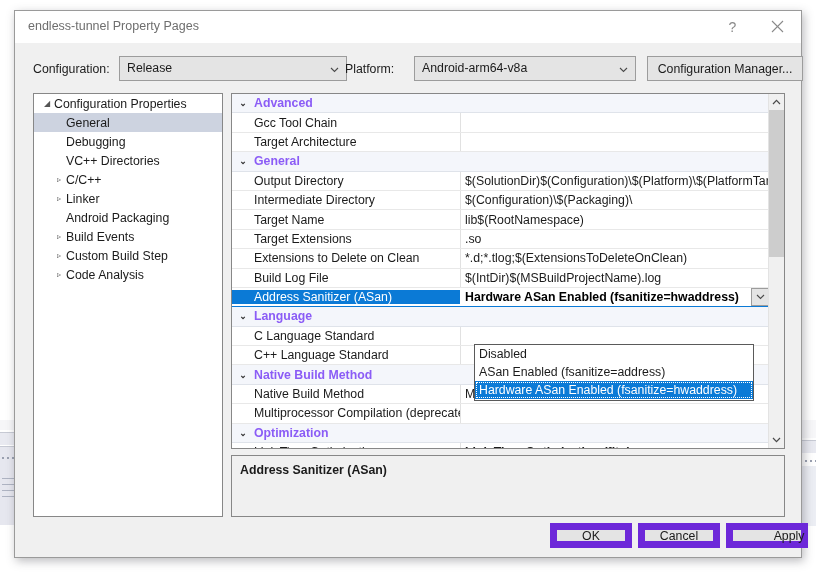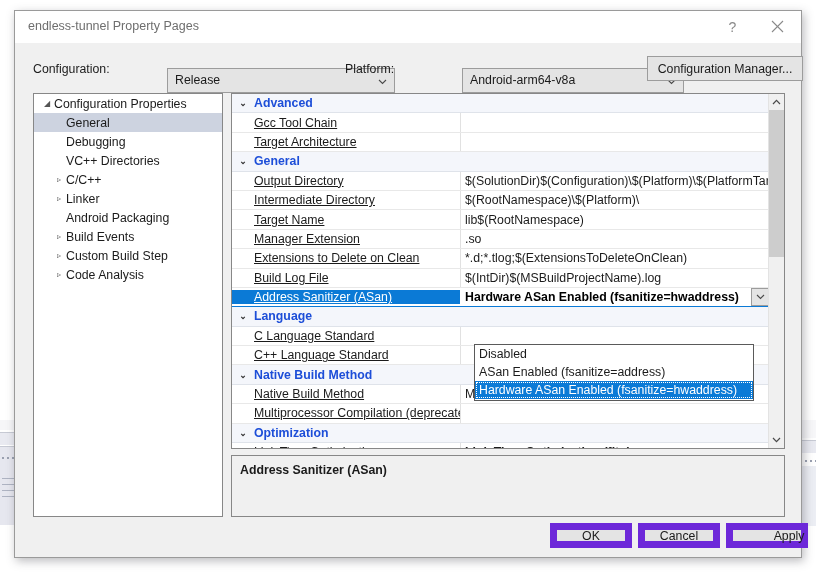--- a/index.html
+++ b/index.html
@@ -60,25 +60,24 @@
 
   
   #config-row {
     position: absolute; left: 0; top: 10px; right: 0; height: 34px;
   }
   .lbl { position: absolute; font-size: 12.3px; color: #1b1b1b; top: 9px; white-space: nowrap; }
   #cfg-label { left: 18px; }
   #plat-label { left: 330px; }
 
   .combo {
-    position: absolute; top: 15px; height: 25px;
+    position: absolute; top: 3px; height: 25px;
     background: #e4e4e4;
     border: 1px solid #9c9c9c;
     box-sizing: border-box;
-    margin-left: 48px;
   }
   .combo .cval {
     position: absolute; left: 7px; top: 4px;
     font-size: 12.3px; color: #1b1b1b; white-space: nowrap;
   }
   .combo .carrow {
     position: absolute; right: 7px; top: 8px;
     width: 9px; height: 9px;
   }
   #config-combo { left: 104px; width: 228px; }
@@ -135,24 +134,24 @@
     box-sizing: border-box;
   }
   .prow.cat {
     background: #f4f6fb;
     font-weight: bold;
     border-bottom: 1px solid #dfe3ea;
   }
   .cat-glyph {
     width: 22px; text-align: center; font-size: 9px; color: #333;
   }
-  .cat-name { color: #1d4ed8; }
+  .cat-name { color: #8b5cf6; }
   .pname {
     width: 228px; padding-left: 22px; box-sizing: border-box;
-    color: #1b1b1b; overflow: hidden; text-decoration: underline;
+    color: #1b1b1b; overflow: hidden;
   }
   .pval {
     flex: 1; padding-left: 5px; box-sizing: border-box;
     color: #1b1b1b; overflow: hidden;
   }
   .prow.sel .pname { background: #0b7ad6; color: #ffffff; }
   .prow.sel { border-bottom: 1px solid #0b7ad6; }
   .prow.sel .pval { font-weight: bold; color: #000; }
   .prow.bold-val .pval { font-weight: bold; }
   .prow .vsplit {
@@ -364,30 +363,30 @@
             <span class="cat-glyph">⌄</span>
             <span class="cat-name">General</span>
           </div>
           <div class="prow">
             <span class="pname">Output Directory</span>
             <span class="pval">$(SolutionDir)$(Configuration)\$(Platform)\$(PlatformTarget)\</span>
             <span class="vsplit"></span>
           </div>
           <div class="prow">
             <span class="pname">Intermediate Directory</span>
-            <span class="pval">$(RootNamespace)\$(Platform)\</span>
+            <span class="pval">$(Configuration)\$(Packaging)\</span>
             <span class="vsplit"></span>
           </div>
           <div class="prow">
             <span class="pname">Target Name</span>
             <span class="pval">lib$(RootNamespace)</span>
             <span class="vsplit"></span>
           </div>
           <div class="prow">
-            <span class="pname">Manager Extension</span>
+            <span class="pname">Target Extensions</span>
             <span class="pval">.so</span>
             <span class="vsplit"></span>
           </div>
           <div class="prow">
             <span class="pname">Extensions to Delete on Clean</span>
             <span class="pval">*.d;*.tlog;$(ExtensionsToDeleteOnClean)</span>
             <span class="vsplit"></span>
           </div>
           <div class="prow">
             <span class="pname">Build Log File</span>

